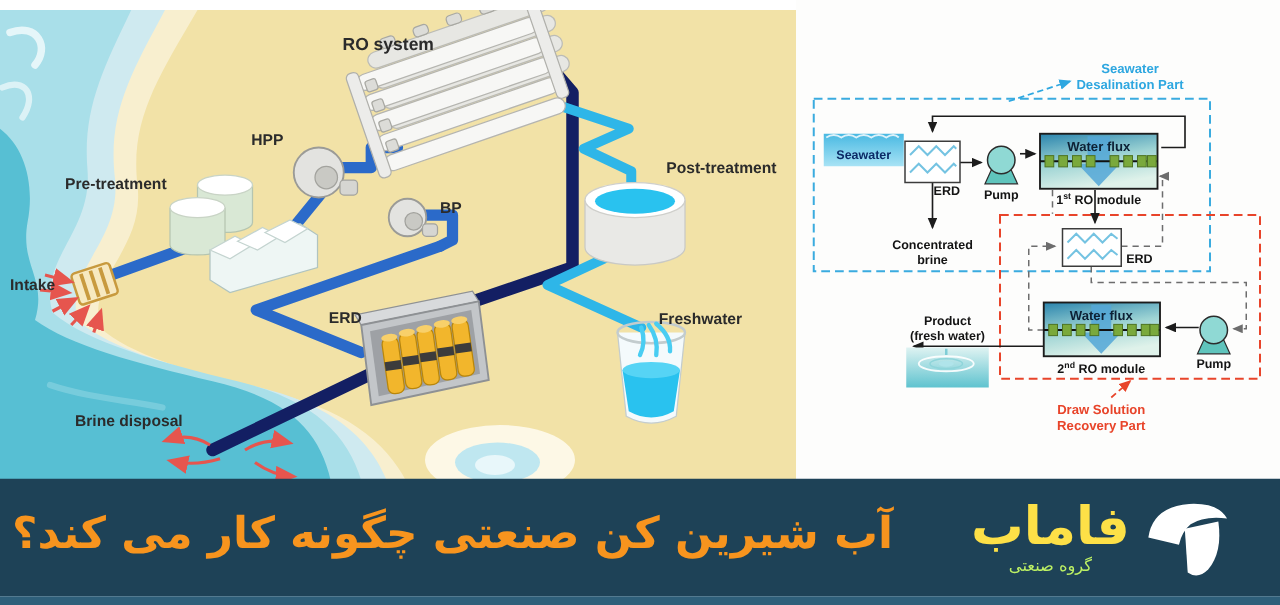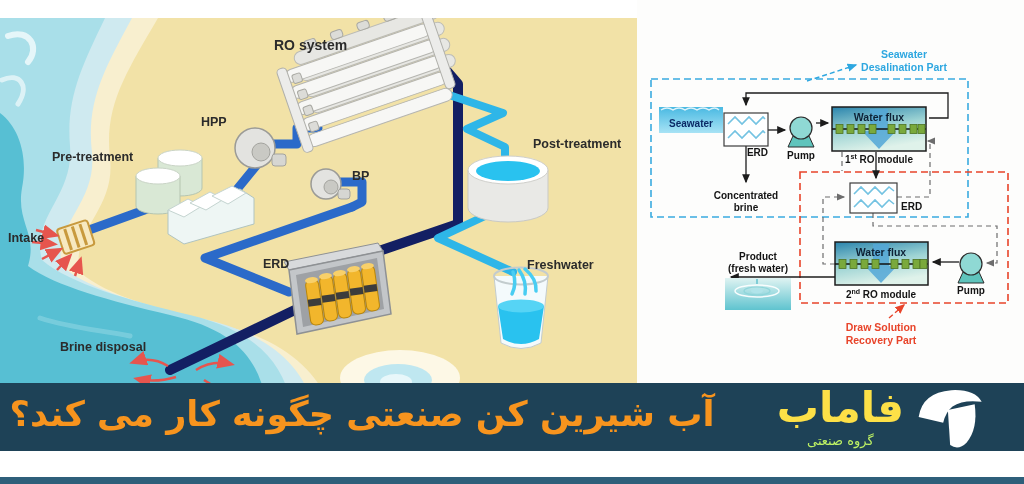--- a/index.html
+++ b/index.html
@@ -1,19 +1,19 @@
 <!DOCTYPE html>
 <html><head>
 <meta charset="utf-8">
 <style>
   html,body{margin:0;padding:0;background:#888;}
   .stage{position:relative;width:1024px;height:484px;overflow:hidden;background:#fff;font-family:"Liberation Sans",sans-serif;}
-  .art-left{position:absolute;left:0;top:18px;width:637px;height:305px;}
+  .art-left{position:absolute;left:0;top:8px;width:637px;height:305px;}
   .art-right{position:absolute;left:637px;top:0;width:387px;height:383px;background:#fdfdfc;}
-  .banner{position:absolute;left:0;top:383px;width:1024px;height:68px;background:#1e4257;display:flex;align-items:center;}
+  .banner{position:absolute;left:0;top:383px;width:1024px;height:94px;background:#1e4257;display:flex;align-items:center;}
   .bottom-strip{position:absolute;left:0;top:477px;width:1024px;height:7px;background:#2e5f7a;}
   .banner-title{position:absolute;left:0;right:300px;top:0;bottom:6px;display:flex;align-items:center;justify-content:center;
     font-family:"DejaVu Sans",sans-serif;font-weight:700;font-size:35px;color:#f7941e;direction:rtl;white-space:nowrap;}
   .logo{position:absolute;right:40px;top:0;bottom:0;display:flex;align-items:center;direction:rtl;gap:10px;}
   .logo-mark{width:70px;height:70px;}
   .logo-words{display:flex;flex-direction:column;align-items:center;direction:rtl;}
   .logo-name{font-family:"DejaVu Sans",sans-serif;font-weight:700;font-size:42px;color:#fde047;line-height:1;}
   .logo-sub{font-family:"DejaVu Sans",sans-serif;font-size:13px;color:#bef264;margin-top:4px;letter-spacing:2px;}
   .lbl{font:700 12.5px "Liberation Sans",sans-serif;fill:#2b2b2b;}
   .lbl-lg{font:700 14px "Liberation Sans",sans-serif;fill:#2b2b2b;}

